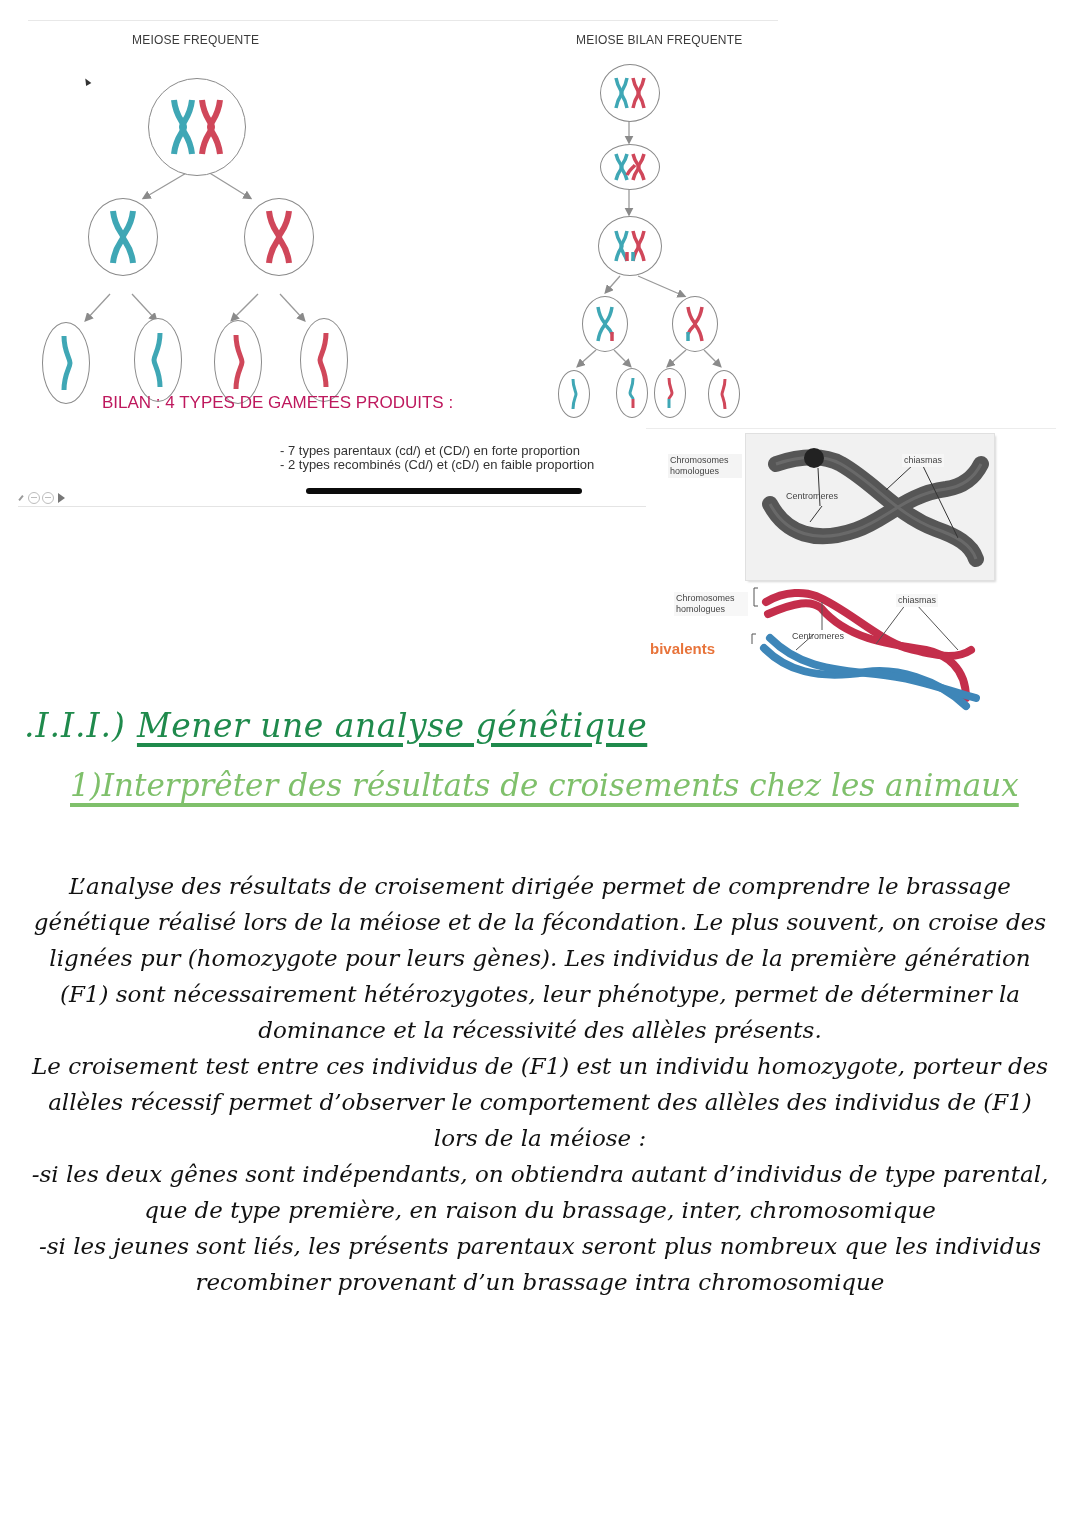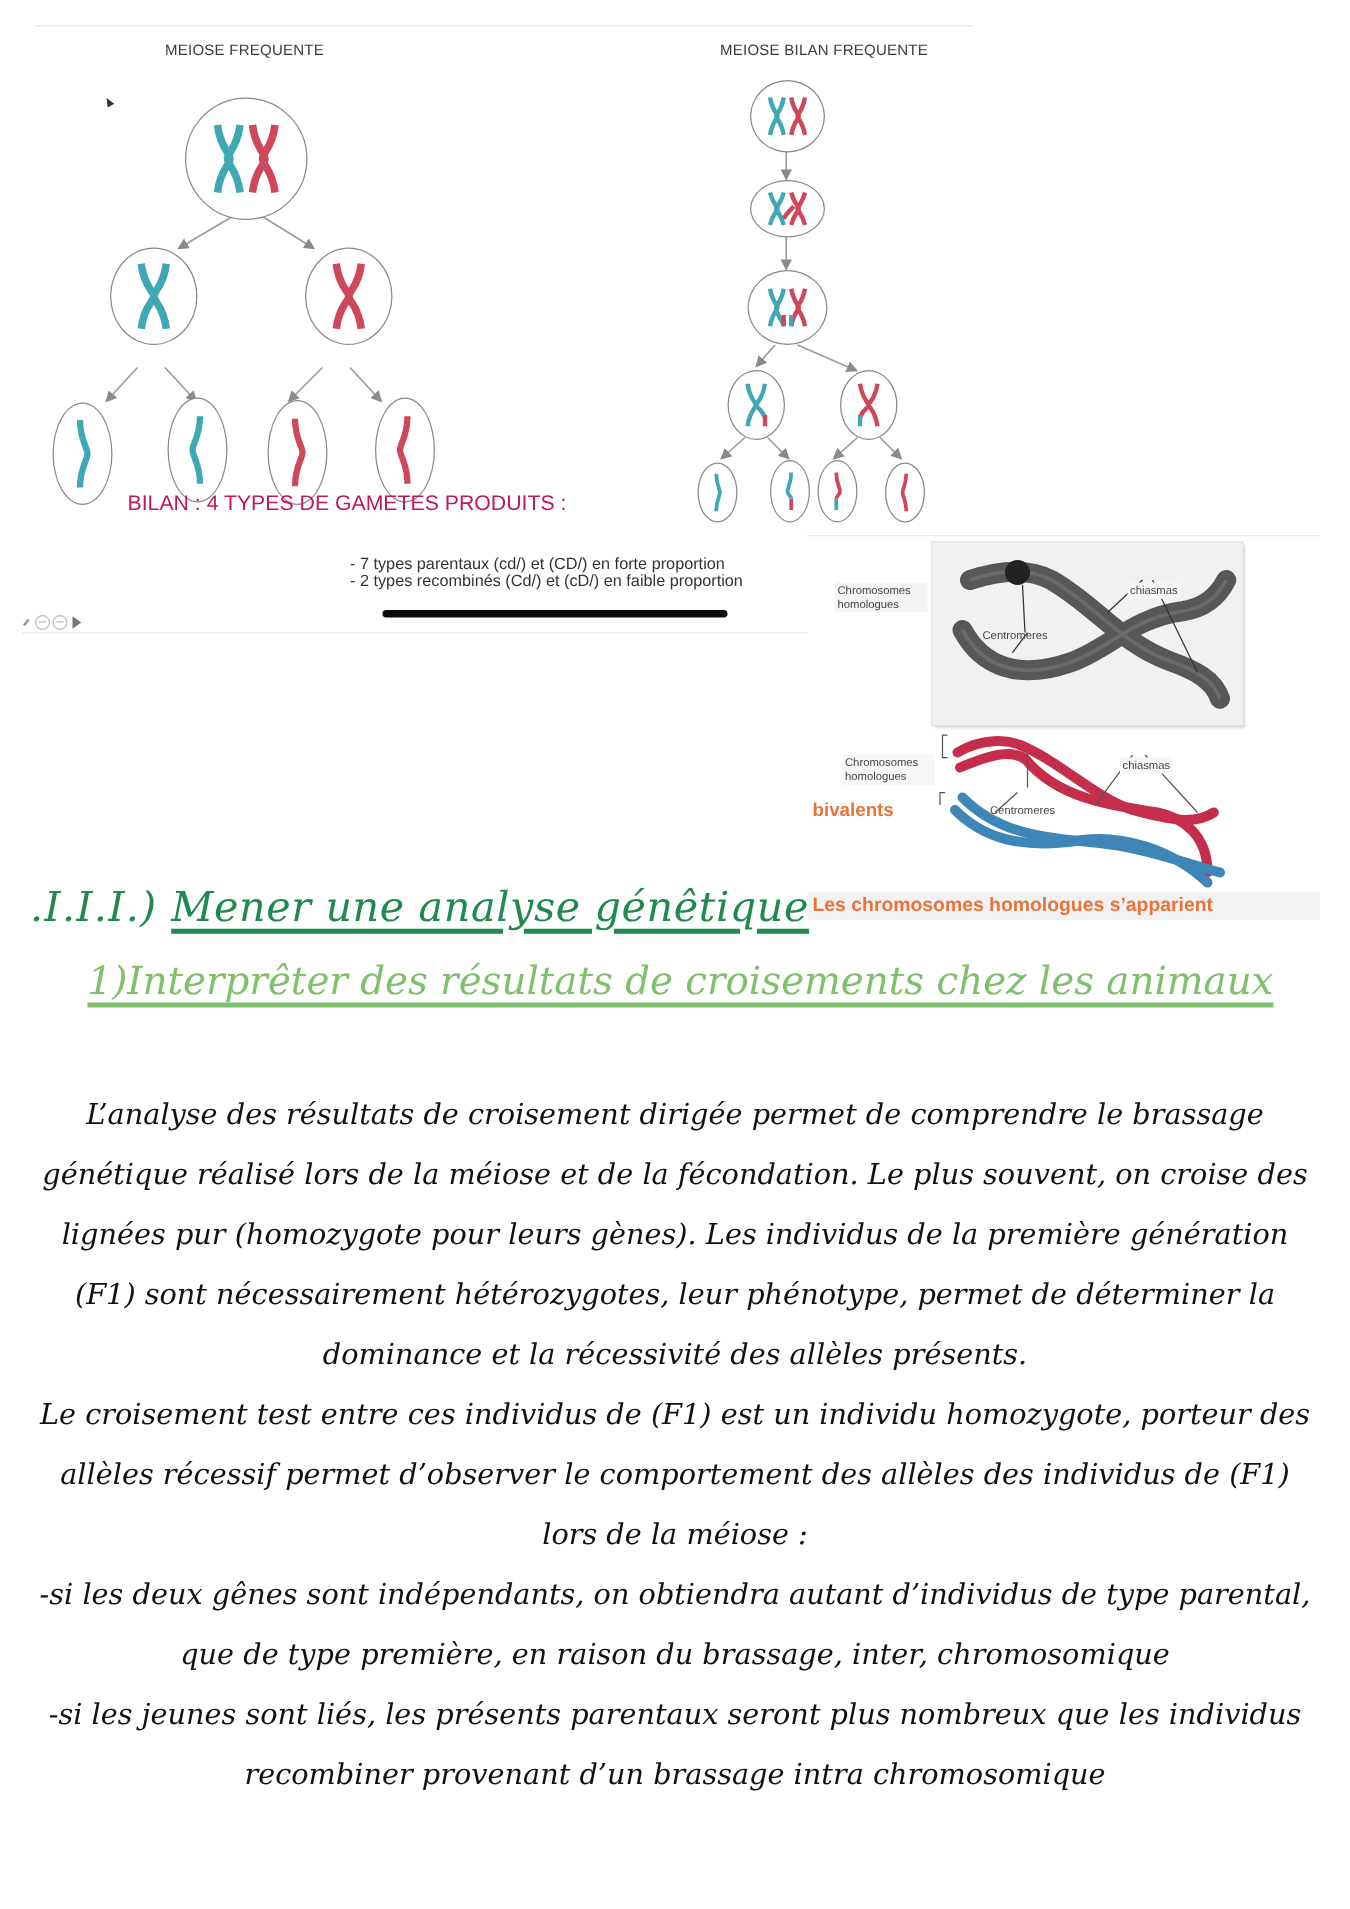--- a/index.html
+++ b/index.html
@@ -21,31 +21,31 @@
   .toolbar { position:absolute; left:0; top:484px; display:flex; align-items:center; gap:2px; }
   .tb-ico { width:12px; height:12px; border:1.2px solid #bdbdbd; border-radius:50%; box-sizing:border-box; position:relative; }
   .tb-ico::after { content:""; position:absolute; left:2px; right:2px; top:4px; height:1.2px; background:#bdbdbd; }
   .tb-pen { width:6px; height:2px; background:#9a9a9a; transform:rotate(-50deg); margin-right:2px; }
   .tb-arrow { width:0; height:0; border-top:5px solid transparent; border-bottom:5px solid transparent; border-left:7px solid #777; margin-left:2px; }
 
   
   .panel { position:absolute; left:646px; top:428px; width:410px; height:308px; background:#fff; }
   .panel-topline { position:absolute; left:0; top:0; width:410px; height:1px; background:#ececec; }
   .micrograph { position:absolute; left:100px; top:6px; width:248px; height:146px; background:#f1f1f1; box-shadow:0 0 0 1px #e0e0e0, 2px 2px 2px #d6d6d6; overflow:hidden; }
-  .lbl-small { position:absolute; font-size:9px; color:#444; line-height:11px; background:#f4f4f4; padding:1px 2px;margin-top:12px; }
+  .lbl-small { position:absolute; font-size:9px; color:#444; line-height:11px; background:#f4f4f4; padding:1px 2px; }
   .bivalents { position:absolute; left:4px; top:212px; font-size:15px; font-weight:bold; color:#e8743b; }
   .caption { position:absolute; left:0px; top:286px; width:410px; height:22px; background:#f2f2f2; font-size:15.5px; font-weight:bold; color:#e8743b; line-height:22px; padding-left:4px; box-sizing:border-box; }
 
   
   .h1 { position:absolute; left:24px; top:706px; font-family:"DejaVu Serif", serif; font-style:italic; font-size:33px; color:#1f8a4c; white-space:nowrap; letter-spacing:0.5px; }
   .h1 .num { text-decoration:none; letter-spacing:1px; }
   .h1 .txt { text-decoration:underline; text-decoration-thickness:4px; text-underline-offset:6px; }
   .h2 { position:absolute; left:70px; top:767px; font-family:"DejaVu Serif", serif; font-style:italic; font-size:31px; color:#7fc06b; white-space:nowrap; text-decoration:underline; text-decoration-thickness:4px; text-underline-offset:7px; }
 
-  .body-text { position:absolute; left:30px; top:868px; width:1020px; text-align:center; font-family:"DejaVu Serif", serif; font-style:italic; font-size:23px; line-height:48px; color:#111; }
+  .body-text { position:absolute; left:30px; top:868px; width:1020px; text-align:center; font-family:"DejaVu Serif", serif; font-style:italic; font-size:23px; line-height:36px; color:#111; }
   .body-text p { margin:0; }
 </style>
 </head>
 <body>
 
 <div class="slide">
   <div class="slide-topline"></div>
 
   <div class="cursor"></div>
 
@@ -236,21 +236,20 @@
       <line x1="176" y1="24" x2="176" y2="52"></line>
       <line x1="150" y1="72" x2="168" y2="56"></line>
       <line x1="260" y1="26" x2="230" y2="66"></line>
       <line x1="270" y1="26" x2="312" y2="72"></line>
     </g>
   </svg>
   <div class="lbl-small" style="left:28px; top:164px; width:70px; background:#f7f7f7;">Chromosomes homologues</div>
   <div class="lbl-small" style="left:250px; top:166px; background:#f7f7f7;">chiasmas</div>
   <div class="lbl-small" style="left:144px; top:202px; background:transparent;">Centromeres</div>
   <div class="bivalents">bivalents</div>
-  <div class="caption">Les chromosomes homologues s’apparient</div>
 </div>
 
 <div class="h1">
   <span class="num">.I.I.I.)</span>
   <span class="txt">Mener une analyse génêtique</span>
 </div>
 <div class="h2">1)Interprêter des résultats de croisements chez les animaux</div>
 
 <div class="body-text">
   <p>L’analyse des résultats de croisement dirigée permet de comprendre le brassage génétique réalisé lors de la méiose et de la fécondation. Le plus souvent, on croise des lignées pur (homozygote pour leurs gènes). Les individus de la première génération (F1) sont nécessairement hétérozygotes, leur phénotype, permet de déterminer la dominance et la récessivité des allèles présents.</p>

